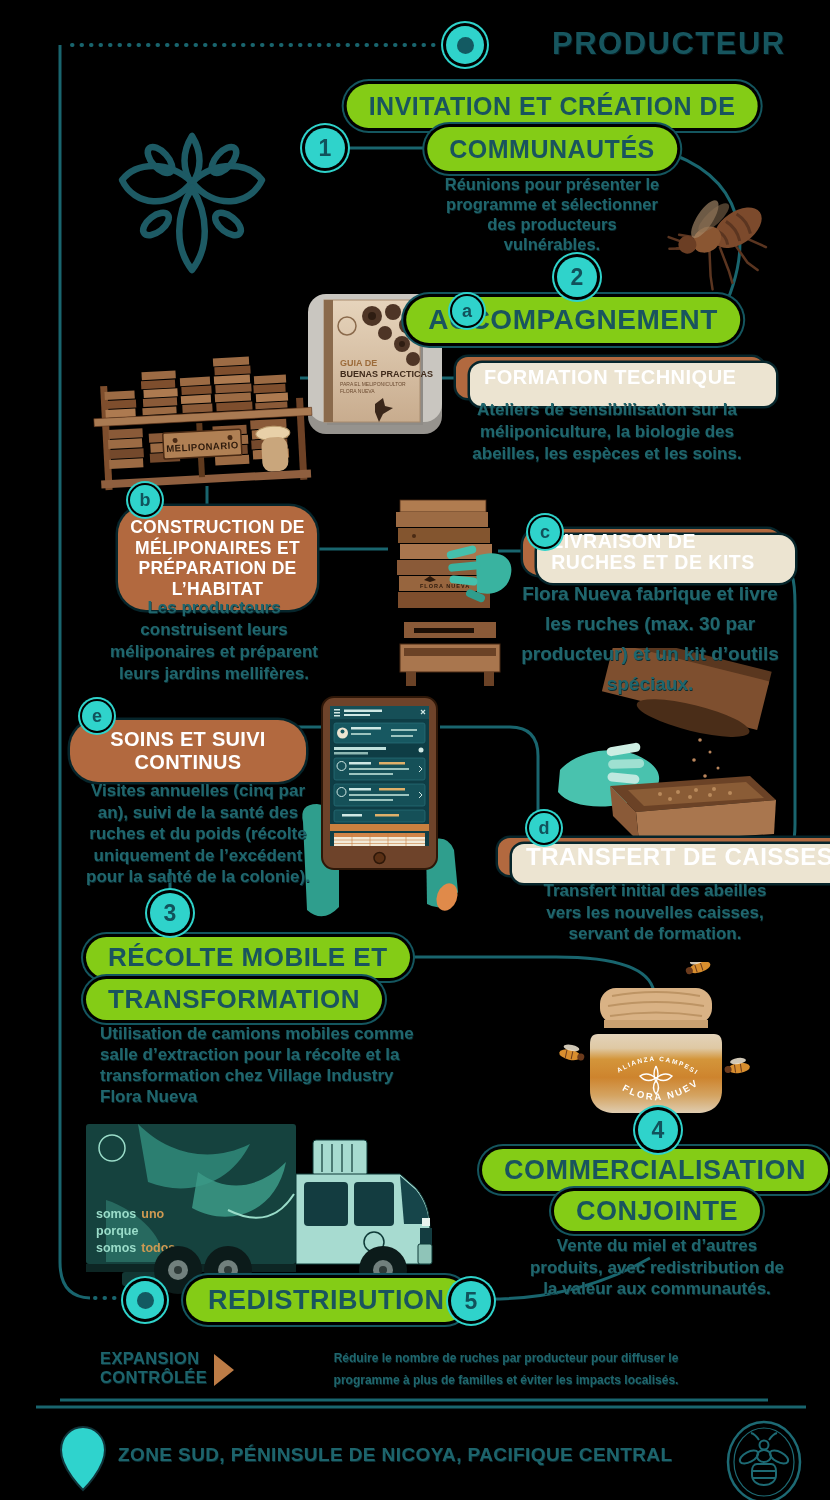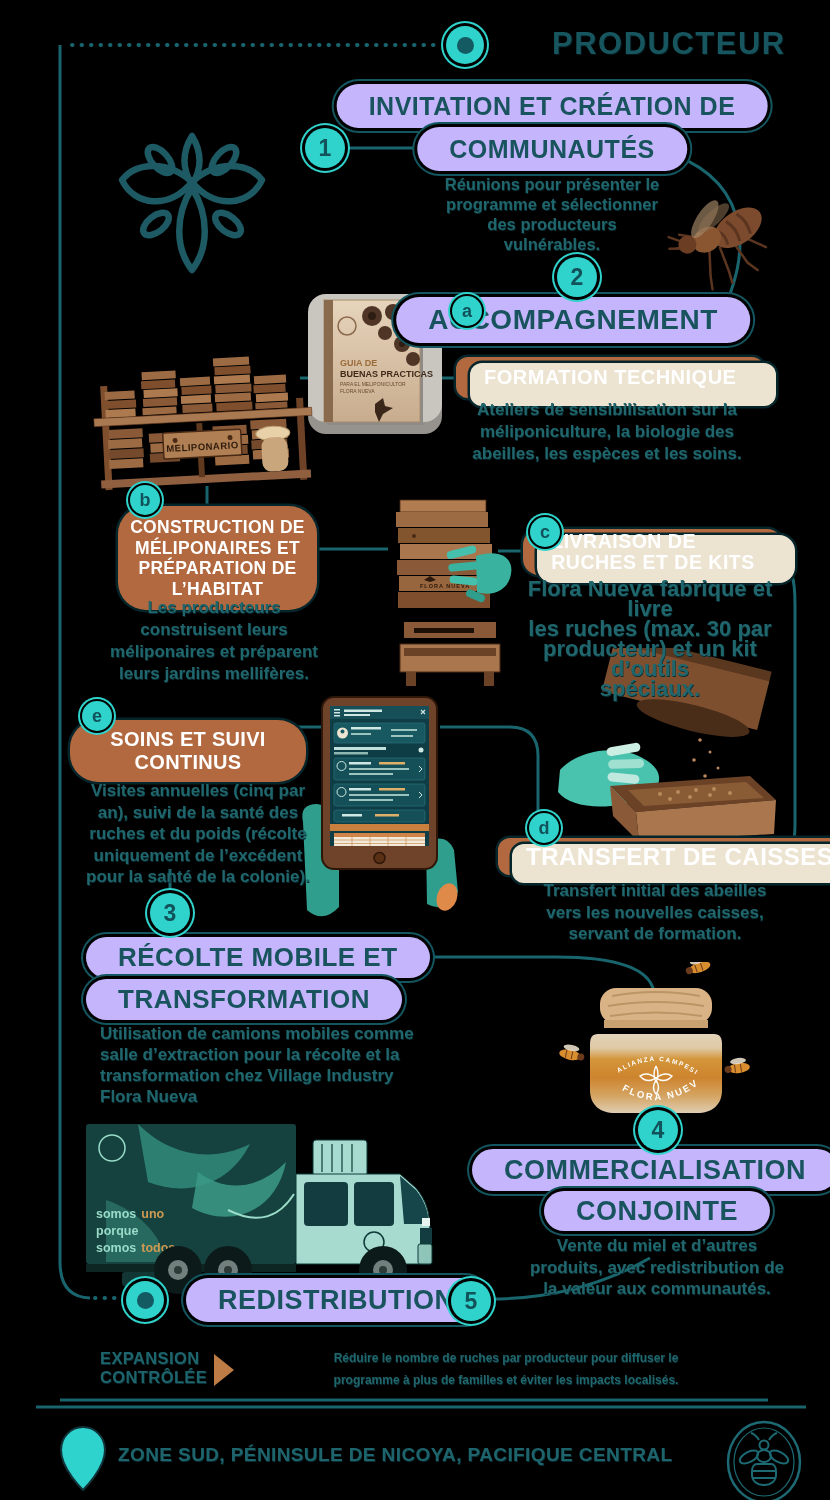--- a/index.html
+++ b/index.html
@@ -5,21 +5,21 @@
   html,body{margin:0;padding:0;background:#000;}
   #canvas{position:relative;width:830px;height:1500px;background:#000;overflow:hidden;
           font-family:"Liberation Sans", sans-serif;}
   svg{display:block;}
   
   #connectors{position:absolute;left:0;top:0;z-index:1;}
   .art{position:absolute;z-index:2;}
   .txt{position:absolute;z-index:3;margin-left:48px;}
   
   .pill-cream{position:absolute;z-index:3;display:inline-flex;align-items:center;justify-content:center;
-    padding:0 32px;background:#c4b5fd;border-radius:999px;color:#19545e;font-weight:800;
+    padding:0 22px;background:#84cc16;border-radius:999px;color:#19545e;font-weight:800;
     white-space:nowrap;box-shadow:0 0 0 3px #000,0 0 0 5px #14565f;letter-spacing:.5px;}
   
   .pill-brown{position:absolute;z-index:3;display:inline-flex;align-items:center;justify-content:center;
     padding:0 28px;background:#b2693f;color:#fff;font-weight:800;white-space:nowrap;
     border-radius:12px;box-shadow:0 0 0 2.5px #06252b;letter-spacing:.5px;}
   .pill-brown.cream-shadow::before{content:"";position:absolute;left:14px;right:-12px;top:6px;bottom:-8px;
     background:#ece4d1;border-radius:inherit;z-index:-1;box-shadow:0 0 0 2.5px #06252b;}
   .box-brown{position:absolute;z-index:3;display:flex;align-items:center;justify-content:center;
     background:#b2693f;color:#fff;font-weight:800;text-align:center;white-space:pre-line;
     border-radius:28px;box-shadow:0 0 0 2.5px #06252b;letter-spacing:.3px;}
@@ -476,21 +476,21 @@
 PRÉPARATION DE
 L’HABITAT</div>
   <div class="body-teal" style="left:214px;top:597px;width:250px;transform:translateX(-50%);font-size:17px;line-height:22px">Les producteurs
 construisent leurs
 méliponaires et préparent
 leurs jardins mellifères.</div>
 
   <div class="pill-brown cream-shadow" style="left:523px;top:529px;width:204px;height:46px;font-size:19.5px;line-height:21px;white-space:pre-line;border-radius:16px">LIVRAISON DE
 RUCHES ET DE KITS</div>
   <div class="circle-letter" style="left:530px;top:517px">c</div>
-  <div class="body-teal" style="left:650px;top:579px;width:275px;transform:translateX(-50%);font-size:22px;line-height:20px">Flora Nueva fabrique et livre
+  <div class="body-teal" style="left:650px;top:579px;width:275px;transform:translateX(-50%);font-size:19px;line-height:30px">Flora Nueva fabrique et livre
 les ruches (max. 30 par
 producteur) et un kit d’outils
 spéciaux.</div>
 
   <div class="pill-brown cream-shadow" style="left:498px;top:838px;height:37px;font-size:24px">TRANSFERT DE CAISSES</div>
   <div class="circle-letter" style="left:529px;top:813px">d</div>
   <div class="body-teal" style="left:655px;top:880px;width:280px;transform:translateX(-50%);font-size:17px;line-height:21.5px">Transfert initial des abeilles
 vers les nouvelles caisses,
 servant de formation.</div>
 

